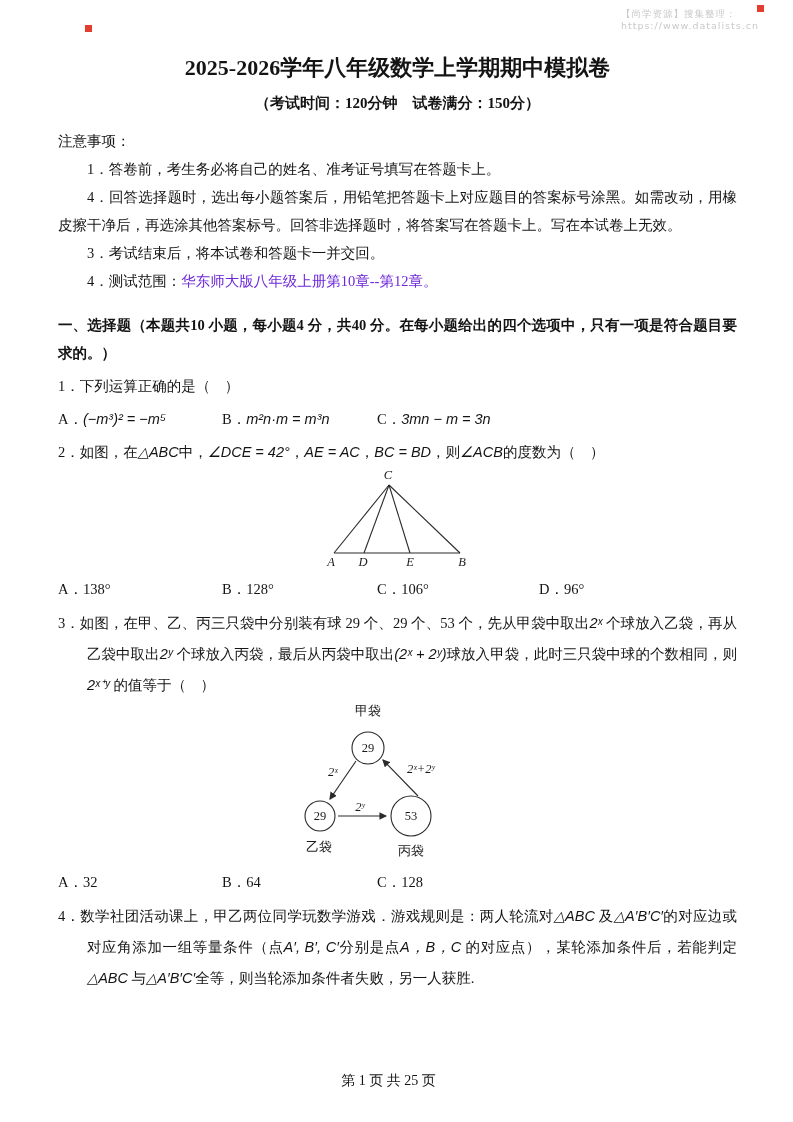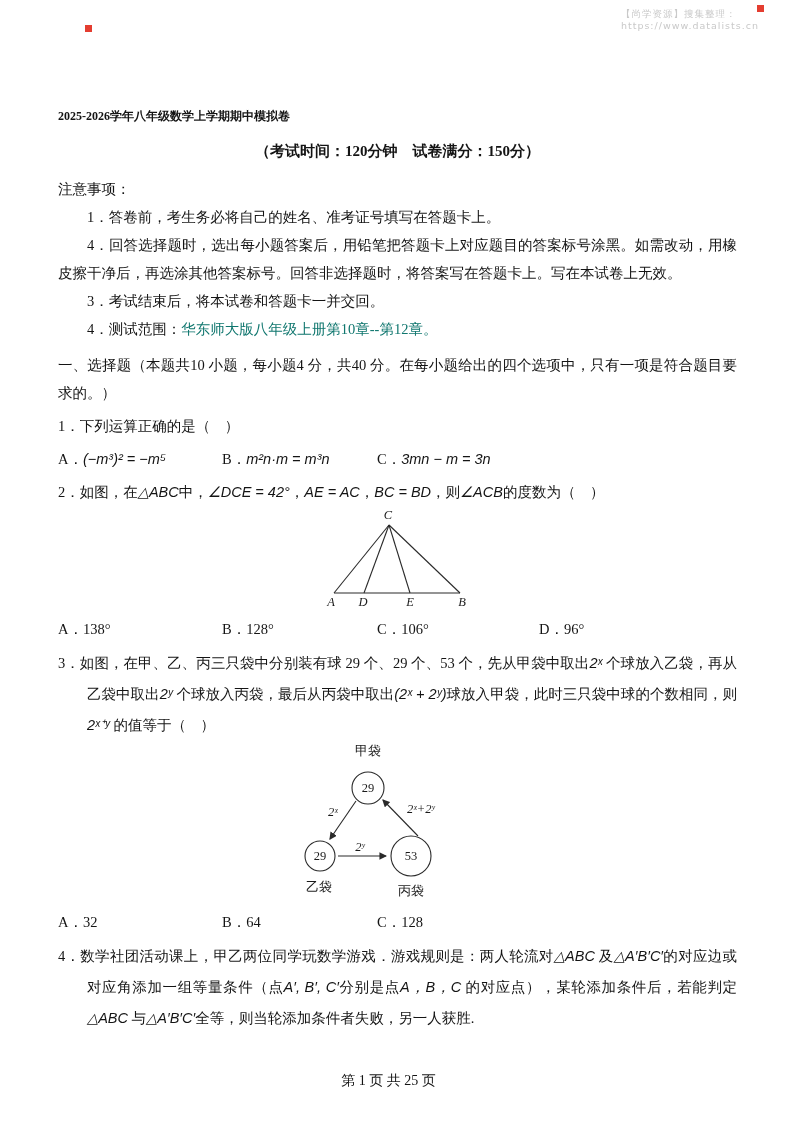--- a/index.html
+++ b/index.html
@@ -17,37 +17,37 @@
   }
   .regmark { position: absolute; width: 7px; height: 7px; background: #e43d30; }
   .regmark.tl { left: 85px; top: 25px; }
   .regmark.tr { right: 29px; top: 5px; }
   .watermark {
     position: absolute; top: 8px; right: 34px;
     color: #c9c9c9; font-size: 9.5px; line-height: 12px;
     font-family: "DejaVu Sans", sans-serif;
     text-align: left; letter-spacing: 1px;
   }
-  .title { font-size: 12px; font-weight: bold; line-height: 24px; margin-bottom: 12px; margin-top: 48px; }
+  .title { font-size: 22px; font-weight: bold; text-align: center; line-height: 24px; margin-bottom: 12px; }
   .subtitle { font-size: 15px; font-weight: bold; text-align: center; line-height: 22px; margin-bottom: 13px; }
   .para { line-height: 28px; }
   .indent { text-indent: 2em; }
   .justify { text-align: justify; }
-  .section-heading { font-weight: normal; margin-top: 8px; }
+  .section-heading { font-weight: bold; margin-top: 16px; }
   .q-stem { margin-top: 5px; }
   .hang { padding-left: 2em; text-indent: -2em; line-height: 31px; }
   .options {
     display: grid;
     grid-template-columns: 164px 155px 162px 1fr;
     line-height: 28px; margin-top: 5px;
   }
   .option { white-space: nowrap; }
   .m { font-style: italic; font-family: Liberation Sans, sans-serif; }
   .num { font-style: normal; }
-  .red { color: #0f766e; }
+  .red { color: #6d28d9; }
   .fig-wrap { text-align: center; margin: 2px 0 2px 0; }
   svg { display: inline-block; vertical-align: top; }
   svg text { fill: #1a1a1a; font-family: "Liberation Serif", "DejaVu Serif", serif; }
   .svg-math { font-style: italic; font-size: 12.5px; }
   .svg-num { font-size: 12.5px; }
   .svg-cn { font-size: 13px; }
   .footer { position: absolute; left: 0; right: 16px; bottom: 32px; text-align: center; font-size: 14px; }
 </style>
 </head>
 <body>

